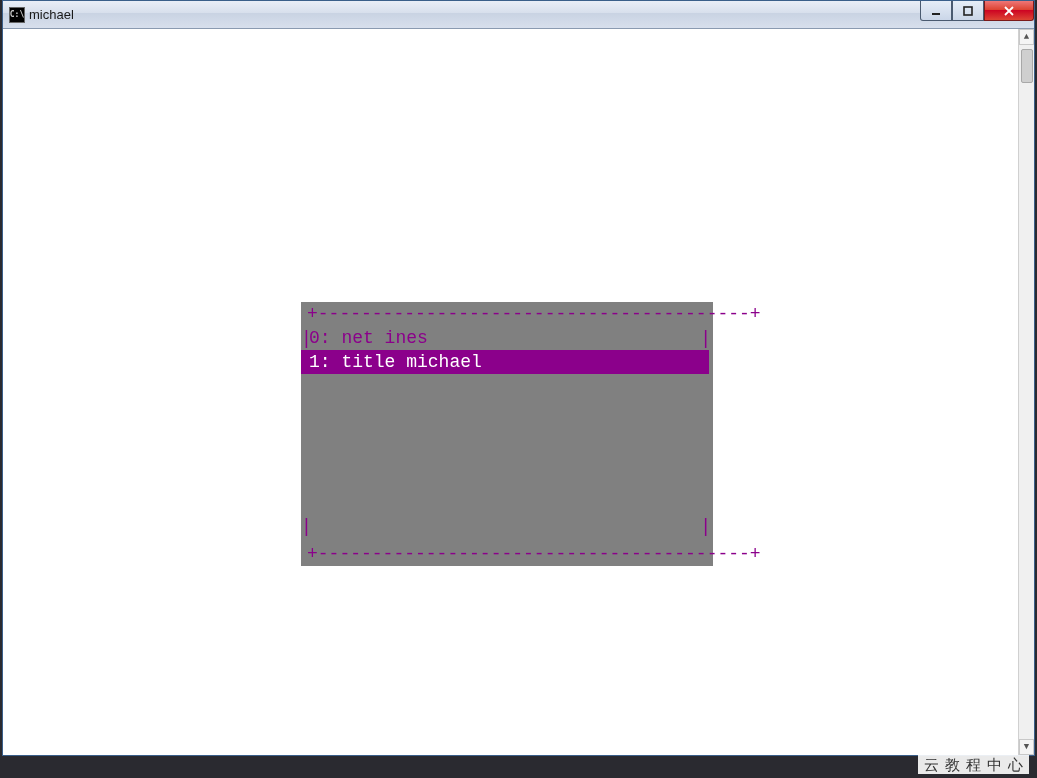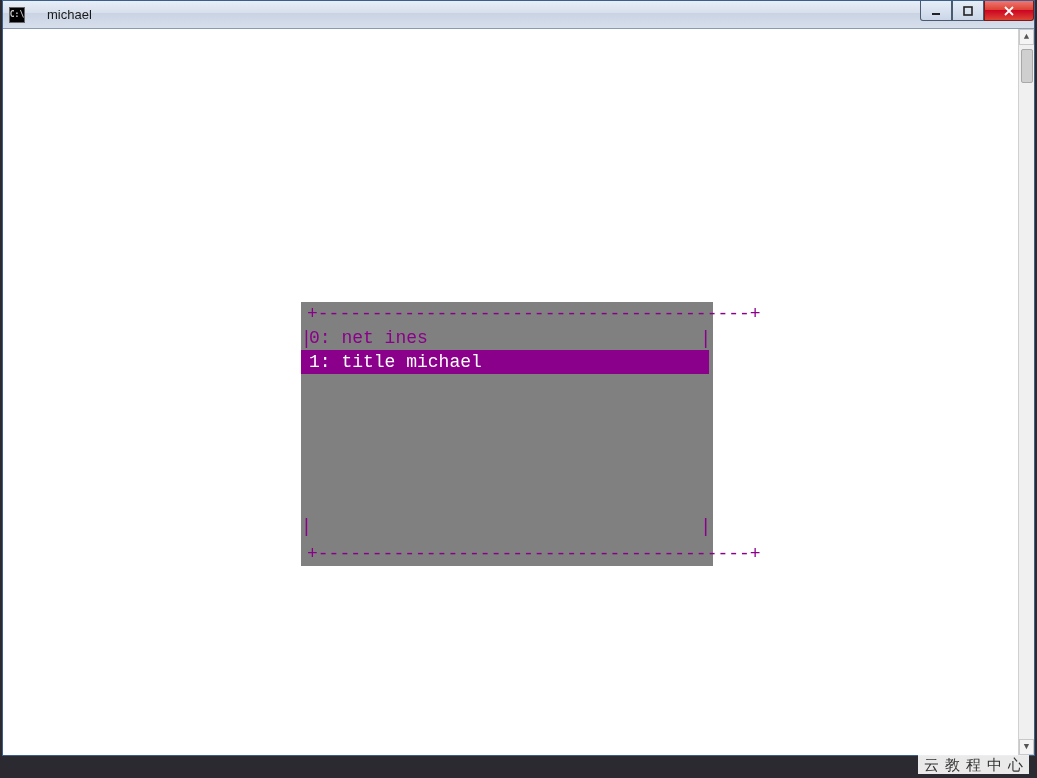--- a/index.html
+++ b/index.html
@@ -24,21 +24,21 @@
     display:flex; align-items:center;
     position:relative;
   }
   .titlebar .icon {
     width:16px; height:16px; margin:0 4px 0 6px;
     background:#000; border:1px solid #666;
     display:flex; align-items:center; justify-content:center;
   }
   .titlebar .icon span { color:#ccc; font:700 8px/1 monospace; }
   .titlebar .title {
-    color:#1a1a1a; font:400 13px/1 "Segoe UI",Tahoma,sans-serif;margin-left:18px;
+    color:#1a1a1a; font:400 13px/1 "Segoe UI",Tahoma,sans-serif;
   }
   .winbuttons {
     position:absolute; right:0; top:0; height:22px;
     display:flex;
   }
   .wbtn {
     width:32px; height:20px; margin-left:0;
     border:1px solid #4a5a70; border-top:none;
     background:linear-gradient(#e6edf7,#cad6e8);
     display:flex; align-items:center; justify-content:center;

